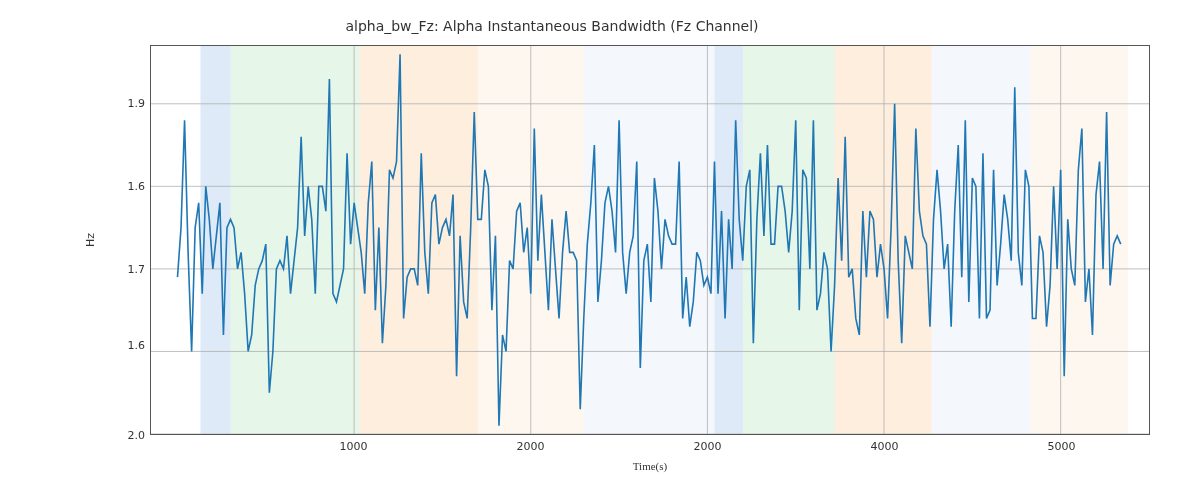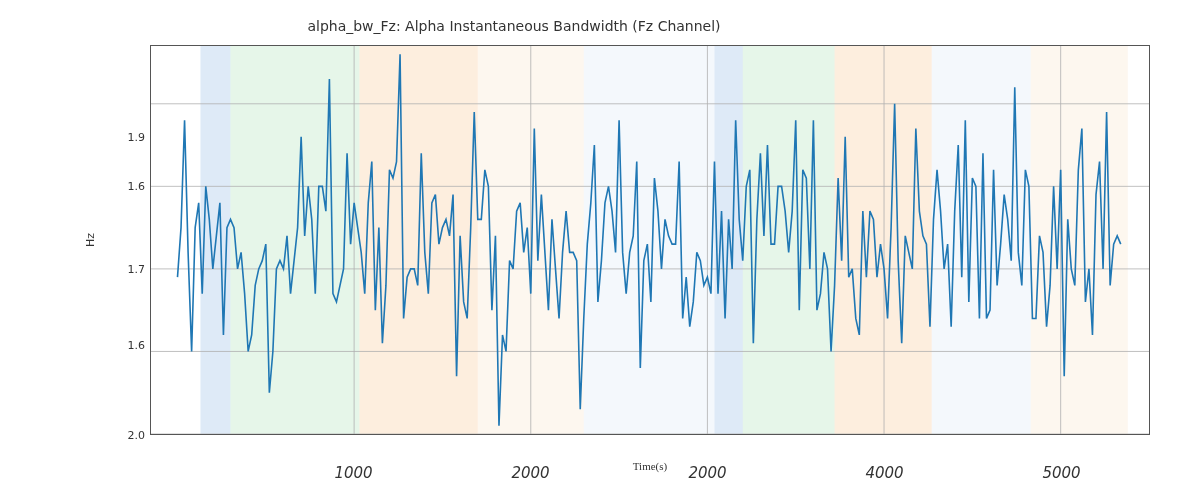--- a/index.html
+++ b/index.html
@@ -17,20 +17,21 @@
     height: 500px;
   }
   .title {
     position: absolute;
     top: 18px;
     left: 0;
     width: 1028px;
     text-align: center;
     font-size: 14px;
     color: #333;
+    padding-left: 38px;
   }
   .axes {
     position: absolute;
     left: 150px;
     top: 45px;
     width: 1000px;
     height: 390px;
     border: 1px solid #555;
     box-sizing: border-box;
     overflow: hidden;
@@ -56,25 +57,24 @@
   .ytick-label {
     position: absolute;
     right: 1055px;
     font-size: 11px;
     color: #333;
     transform: translateY(-50%);
     text-align: right;
   }
   .xtick-label {
     position: absolute;
-    top: 464px;
-    font-size: 15px;
+    top: 440px;
+    font-size: 11px;
     color: #333;
     transform: translateX(-50%);
-    font-style: italic;
   }
   svg.plot {
     position: absolute;
     left: 0;
     top: 0;
     width: 100%;
     height: 100%;
   }
   .gridline {
     stroke: #b0b0b0;
@@ -106,21 +106,21 @@
   <div id="tick-layer">
       <div class="xtick-label" style="left: 353.54px;">1000</div>
       <div class="xtick-label" style="left: 530.531px;">2000</div>
       <div class="xtick-label" style="left: 707.522px;">2000</div>
       <div class="xtick-label" style="left: 884.513px;">4000</div>
       <div class="xtick-label" style="left: 1061.5px;">5000</div>
       <div class="ytick-label" style="top: 435px;">2.0</div>
       <div class="ytick-label" style="top: 345px;">1.6</div>
       <div class="ytick-label" style="top: 269.043px;">1.7</div>
       <div class="ytick-label" style="top: 186.064px;">1.6</div>
-      <div class="ytick-label" style="top: 103.085px; margin-top: 34px;">1.9</div>
+      <div class="ytick-label" style="top: 103.085px;">1.9</div>
     </div>
 
   <div class="axes">
     <svg class="plot" viewBox="0 0 1000 390" preserveAspectRatio="none">
       <g id="spans-layer">
           <rect x="49.557522123893804" y="0" width="30.088495575221245" height="390" fill="#6b9edb" class="span"></rect>
           <rect x="79.64601769911505" y="0" width="129.20353982300884" height="390" fill="#8fd49a" class="span"></rect>
           <rect x="208.8495575221239" y="0" width="118.58407079646017" height="390" fill="#f6b26b" class="span"></rect>
           <rect x="327.43362831858406" y="0" width="106.19469026548677" height="390" fill="#f8d9b6" class="span"></rect>
           <rect x="433.6283185840708" y="0" width="130.97345132743362" height="390" fill="#cfe0f3" class="span"></rect>

